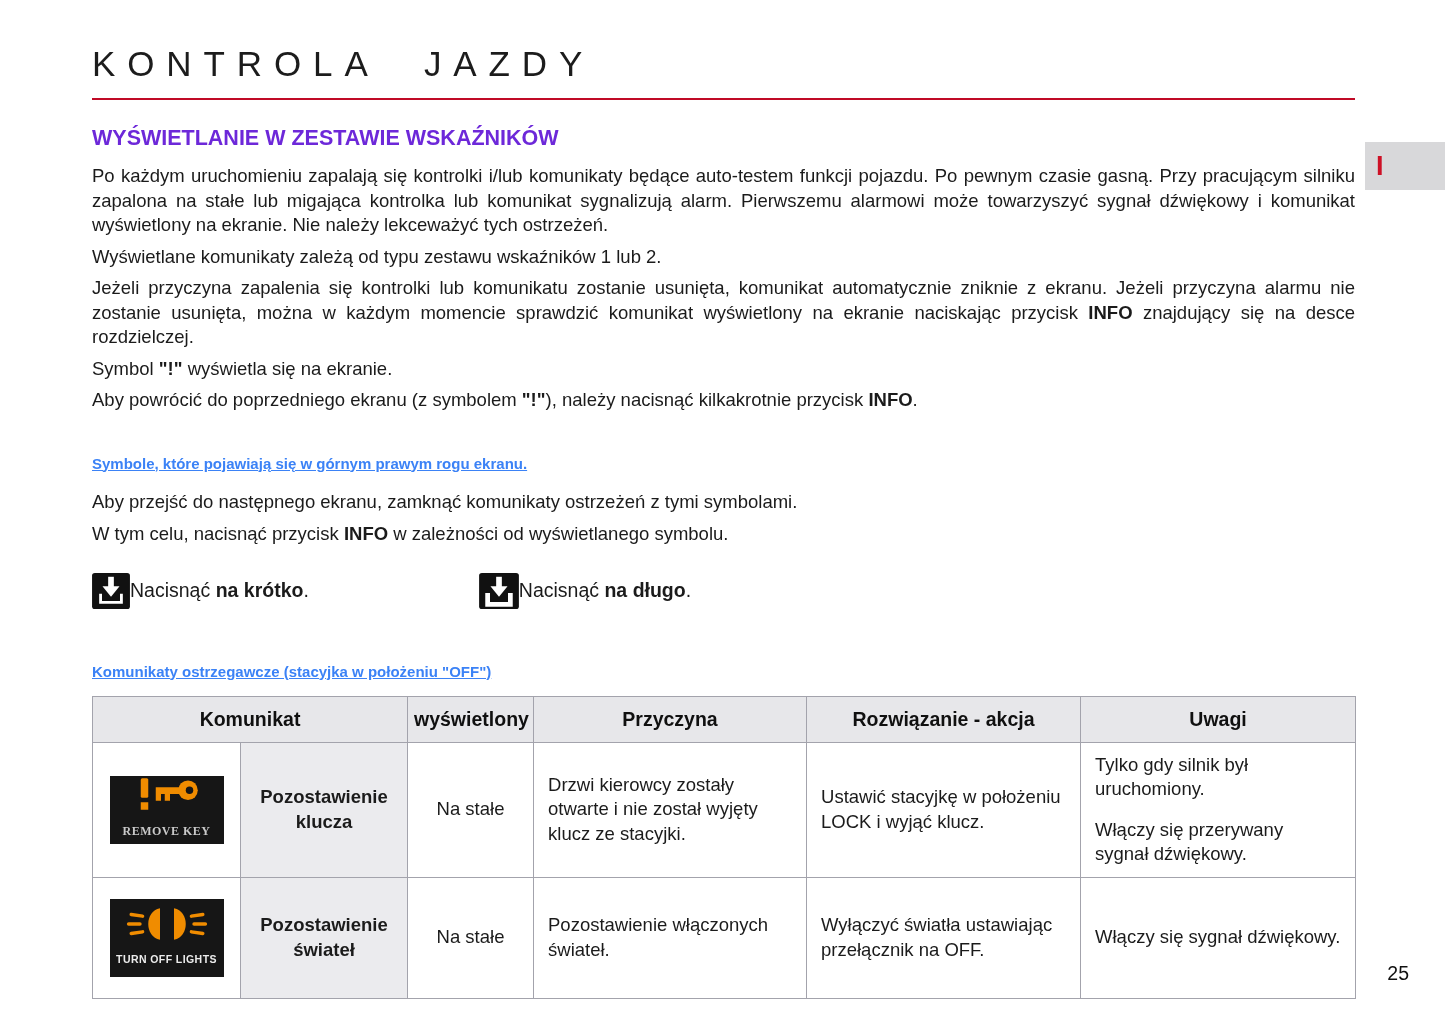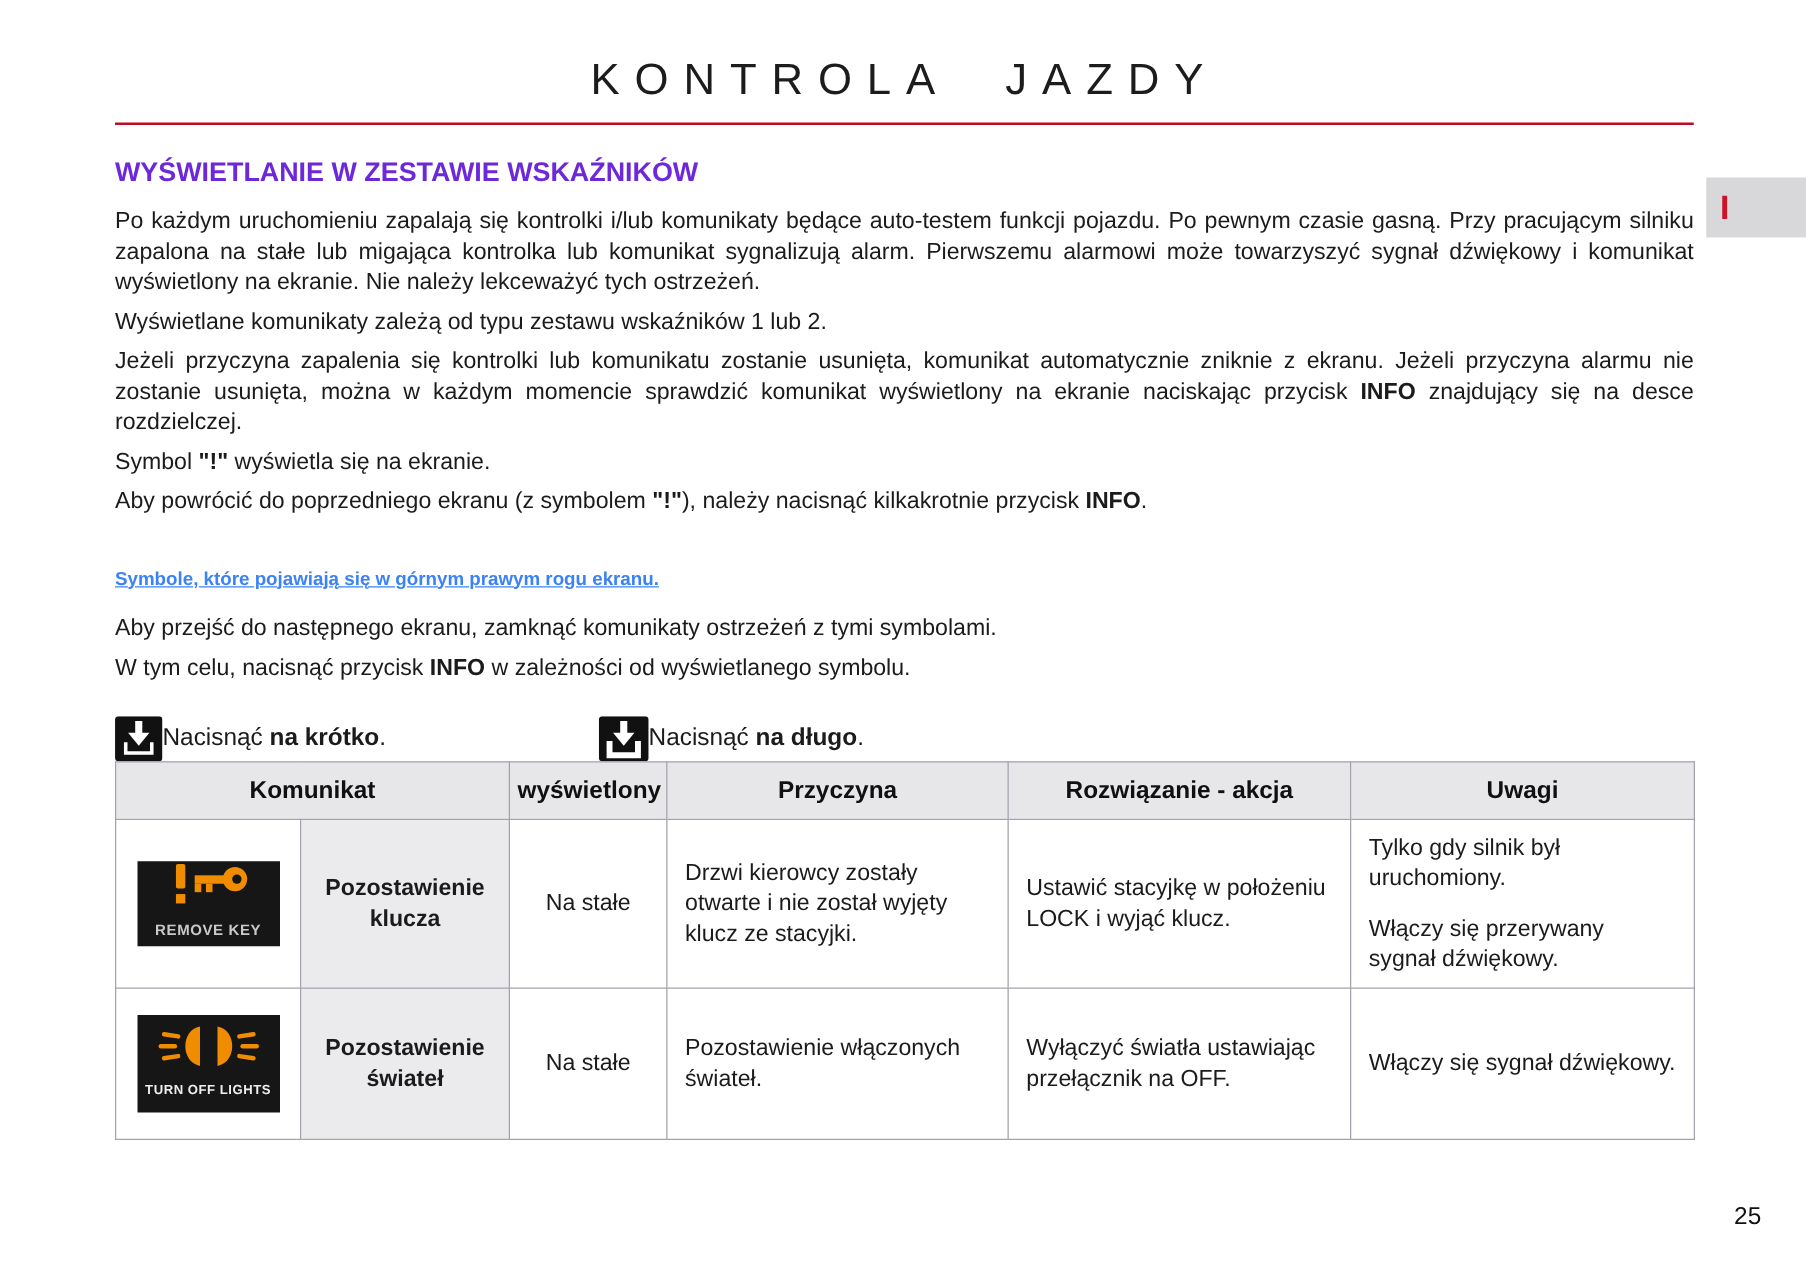--- a/index.html
+++ b/index.html
@@ -14,21 +14,20 @@
     color: #1b1b1b;
   }
   .content {
     position: absolute;
     left: 92px;
     top: 0;
     width: 1263px;
   }
   .title {
     margin-top: 44px;
-    text-align: center;
     font-size: 35px;
     font-weight: normal;
     letter-spacing: 0.34em;
     word-spacing: 0.7em;
     color: #1c1c1c;
   }
   .rule {
     height: 2px;
     background: #c00a26;
     margin-top: 14px;
@@ -120,21 +119,21 @@
   td.center-cell { text-align: center; }
   .note { margin: 0; }
   .note + .note { margin-top: 16px; }
   .pict {
     display: inline-flex;
     flex-direction: column;
     align-items: center;
     justify-content: center;
     background: #161616;
   }
-  .pict-key { width: 114px; height: 68px; gap: 3px; }
+  .pict-key { width: 114px; height: 68px; gap: 3px; font-family: Liberation Serif, serif; }
   .pict-lights { width: 114px; height: 78px; gap: 2px; }
   .pict-caption {
     font-size: 12px;
     font-weight: bold;
     letter-spacing: 0.04em;
     color: #c9c9c9;
     white-space: nowrap;
   }
   .pict-lights .pict-caption { font-size: 10.5px; color: #ececec; }
   .page-number {
@@ -188,20 +187,21 @@
             <rect x="0" y="0" width="42" height="38" rx="3" fill="#111111"></rect>
             <rect x="18" y="4" width="6" height="11" fill="#ffffff"></rect>
             <polygon points="12,14 30,14 21,25" fill="#ffffff"></polygon>
             <path d="M9,21 v12 h24 v-12" fill="none" stroke="#ffffff" stroke-width="5"></path>
           </svg>
         </span>
         <span class="action-label"><span>Nacisnąć </span><span class="seg-b">na długo</span><span>.</span></span>
       </div>
     </div>
 
+    <h3 class="h-sub h-warn">Komunikaty ostrzegawcze (stacyjka w położeniu "OFF")</h3>
 
     <table class="warn-table">
       <colgroup>
         <col style="width:148px">
         <col style="width:167px">
         <col style="width:126px">
         <col style="width:273px">
         <col style="width:274px">
         <col style="width:275px">
       </colgroup>

